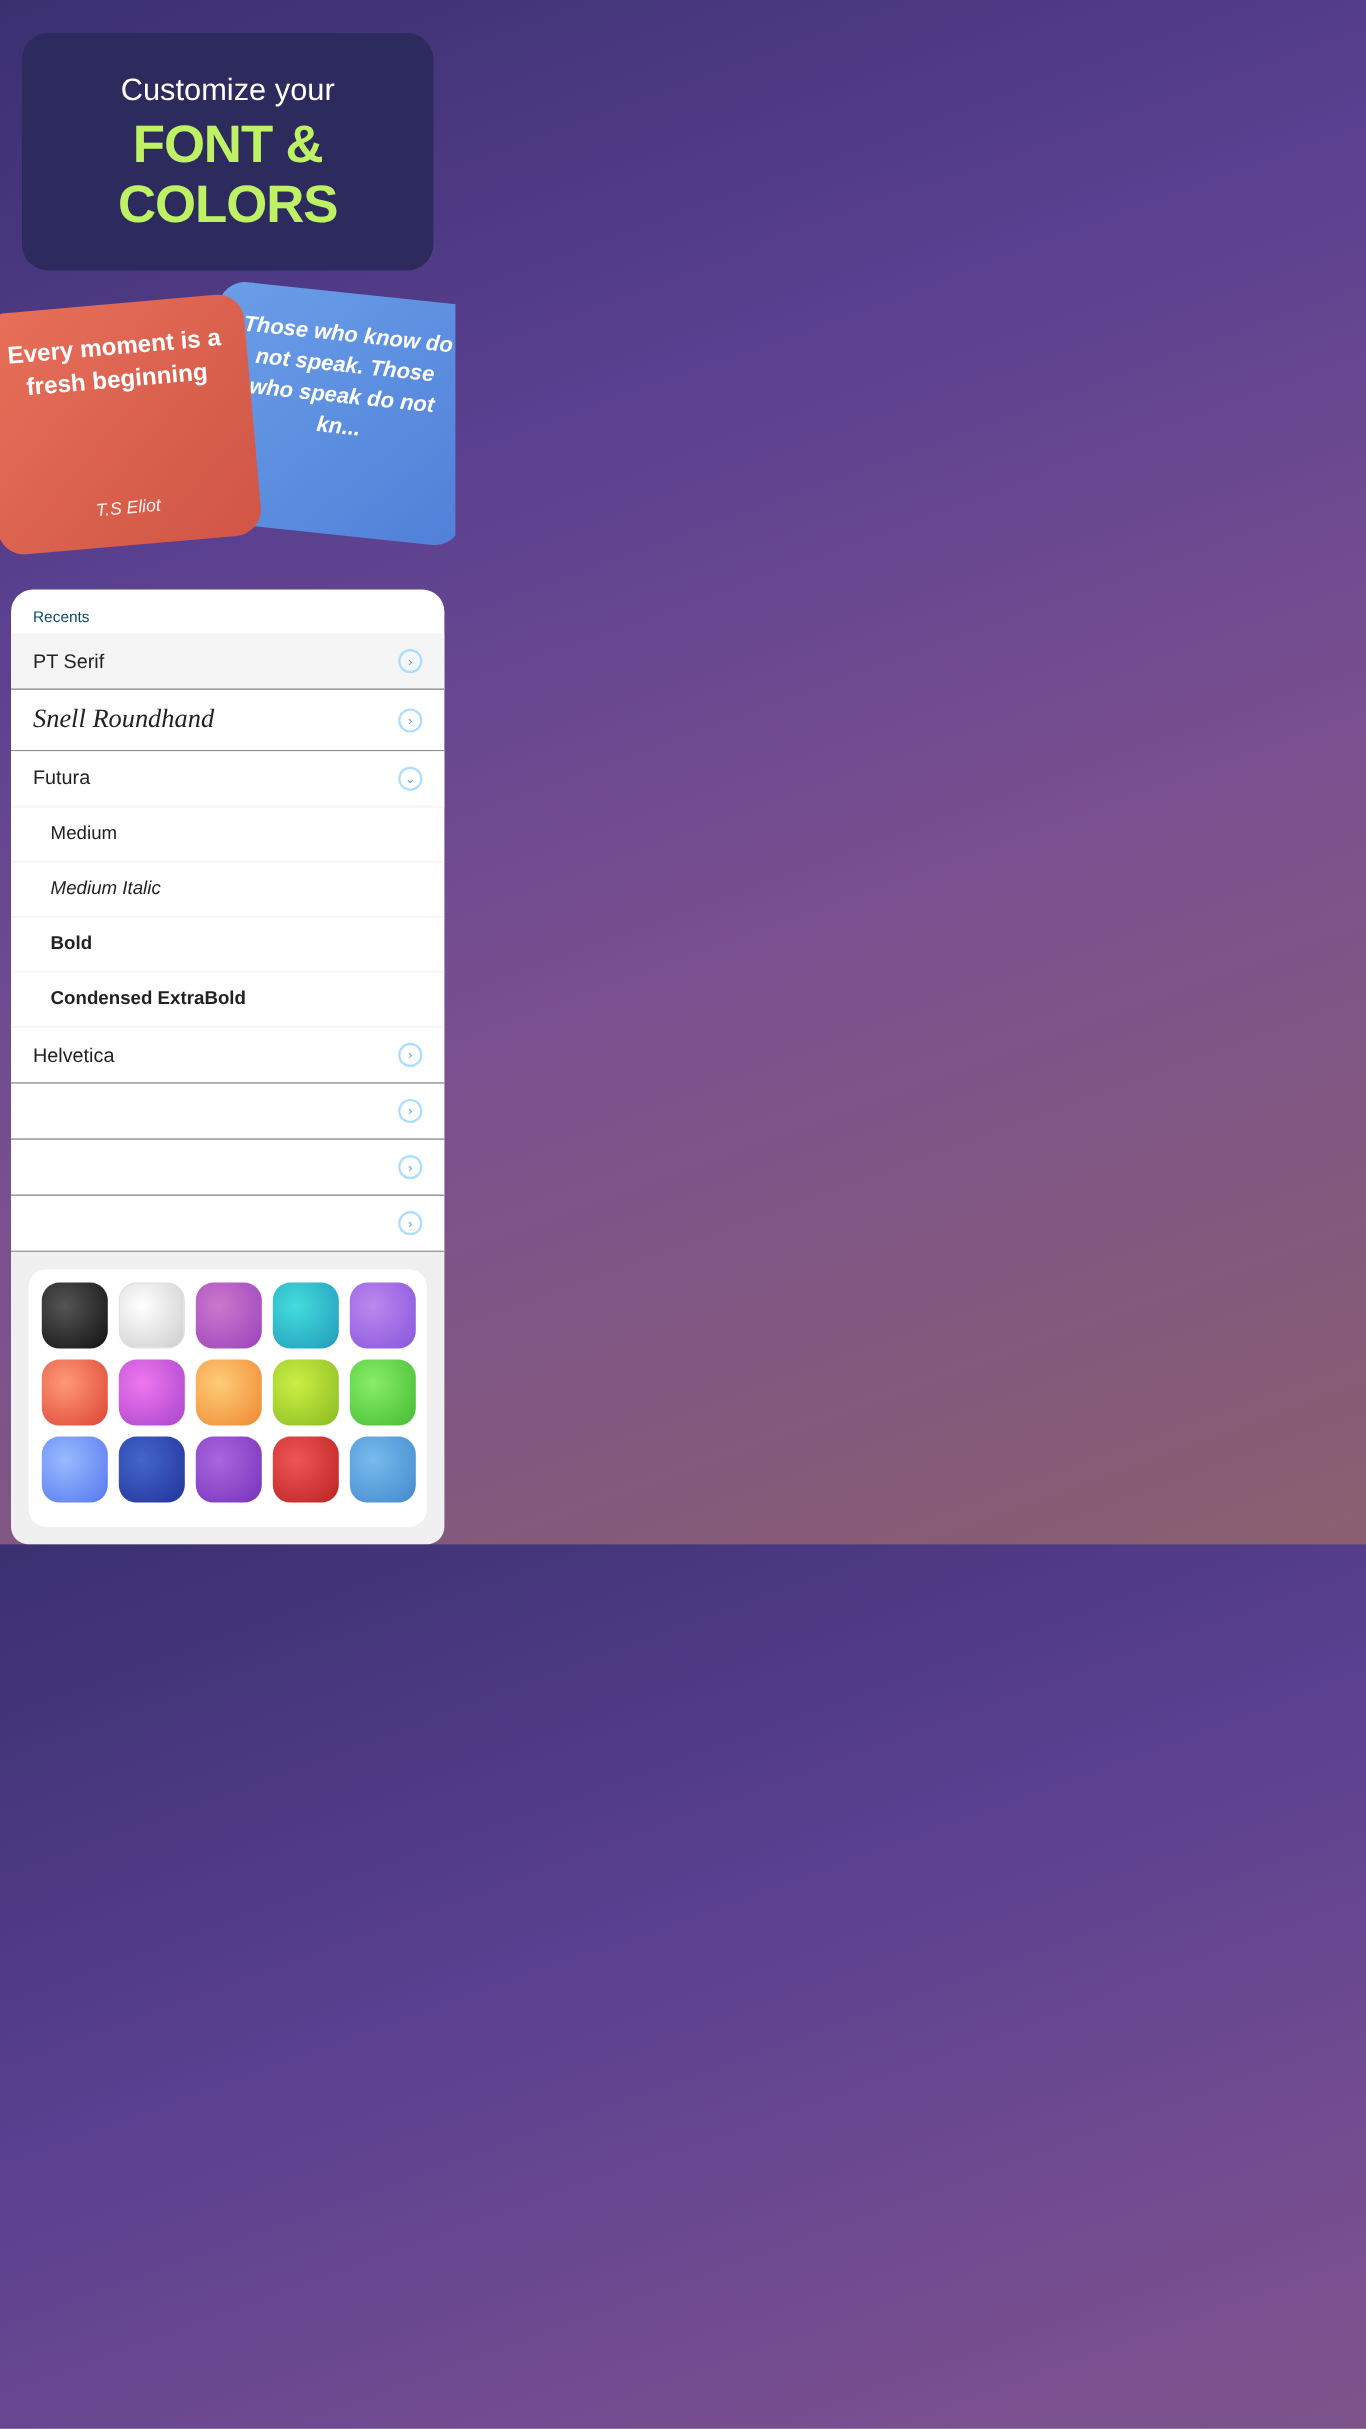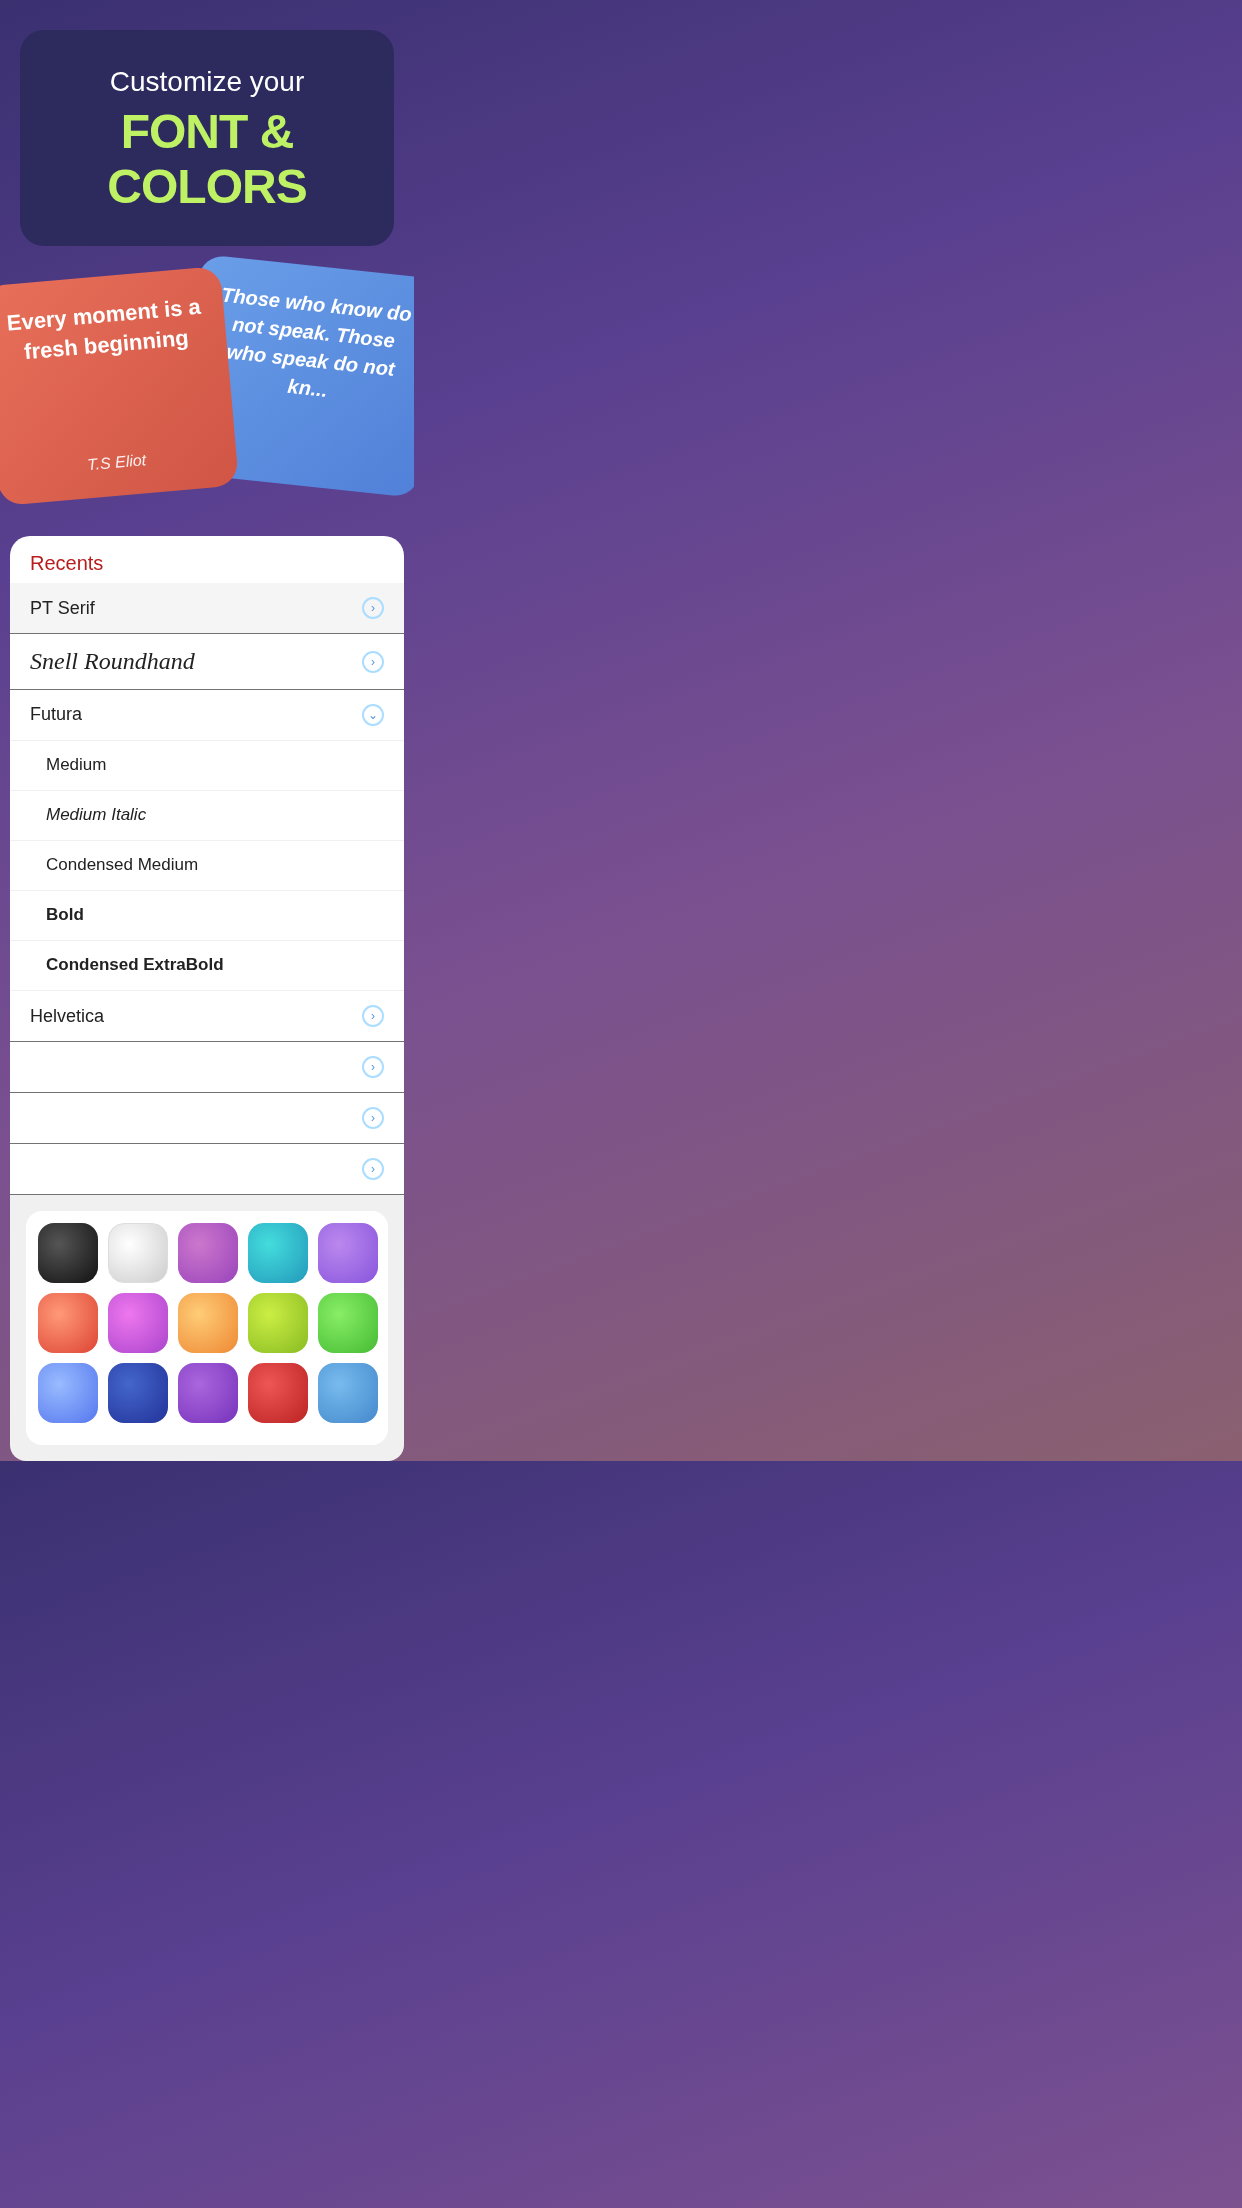--- a/index.html
+++ b/index.html
@@ -98,22 +98,22 @@
     .font-picker-container {
       background: white;
       border-radius: 20px 20px 0 0;
       margin: 0 10px;
       min-height: 400px;
       overflow: hidden;
     }
 
     .recents-label {
       padding: 16px 20px 8px;
-      color: #b91c1c;
-      font-size: 20px;
+      color: #0c4a6e;
+      font-size: 14px;
     }
 
     .font-row {
       display: flex;
       align-items: center;
       justify-content: space-between;
       padding: 14px 20px;
       border-bottom: 1px solid #737373;
       cursor: pointer;
     }
@@ -282,23 +282,20 @@
     <div class="futura-row">
       <span class="font-row-name">Futura</span>
       <div class="chevron-down">⌄</div>
     </div>
 
     <div class="font-sub-row">
       <span class="font-sub-name">Medium</span>
     </div>
     <div class="font-sub-row">
       <span class="font-sub-name italic">Medium Italic</span>
-    </div>
-    <div class="font-sub-row">
-      <span class="font-sub-name">Condensed Medium</span>
     </div>
     <div class="font-sub-row">
       <span class="font-sub-name bold">Bold</span>
     </div>
     <div class="font-sub-row">
       <span class="font-sub-name condensed-extrabold">Condensed ExtraBold</span>
     </div>
 
     <div class="font-row">
       <span class="font-row-name">Helvetica</span>

